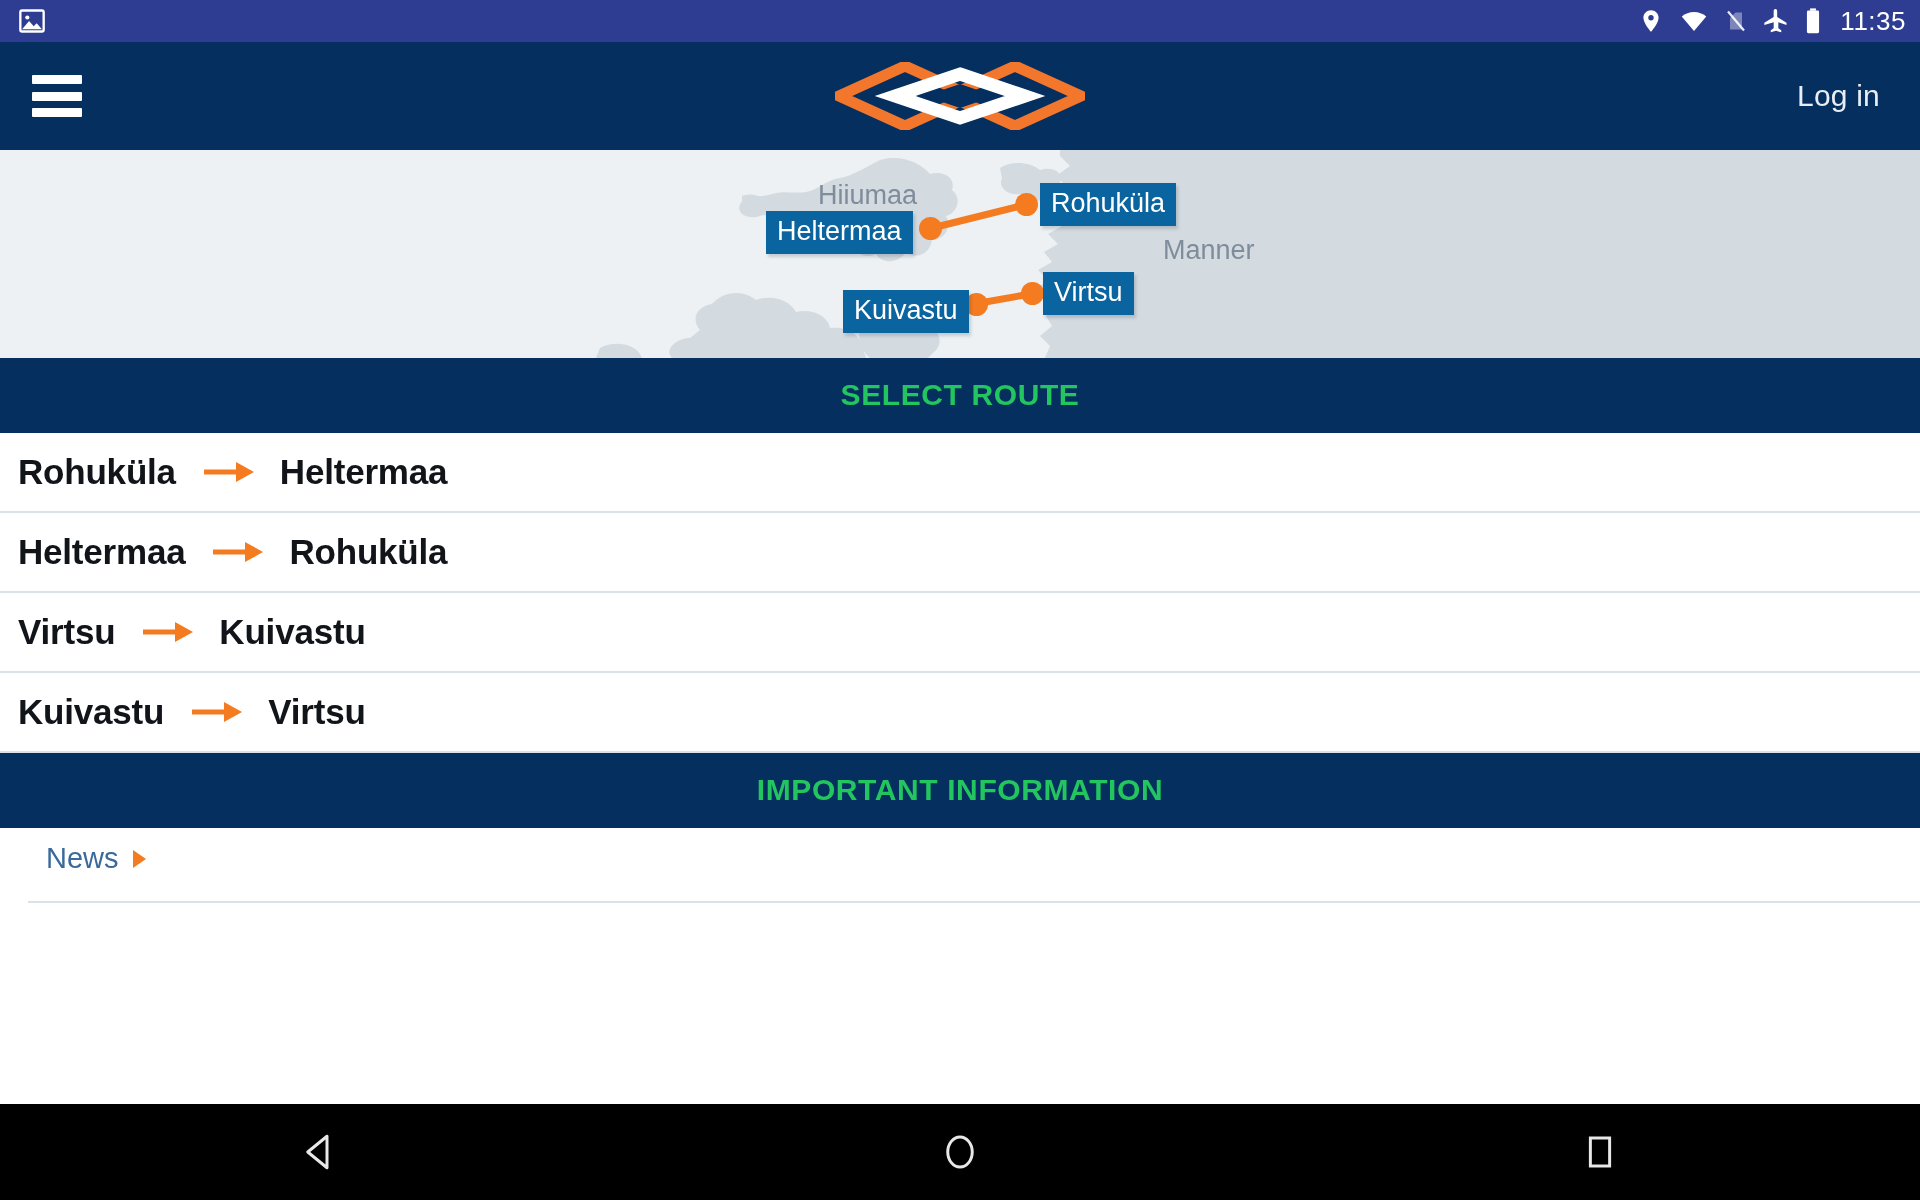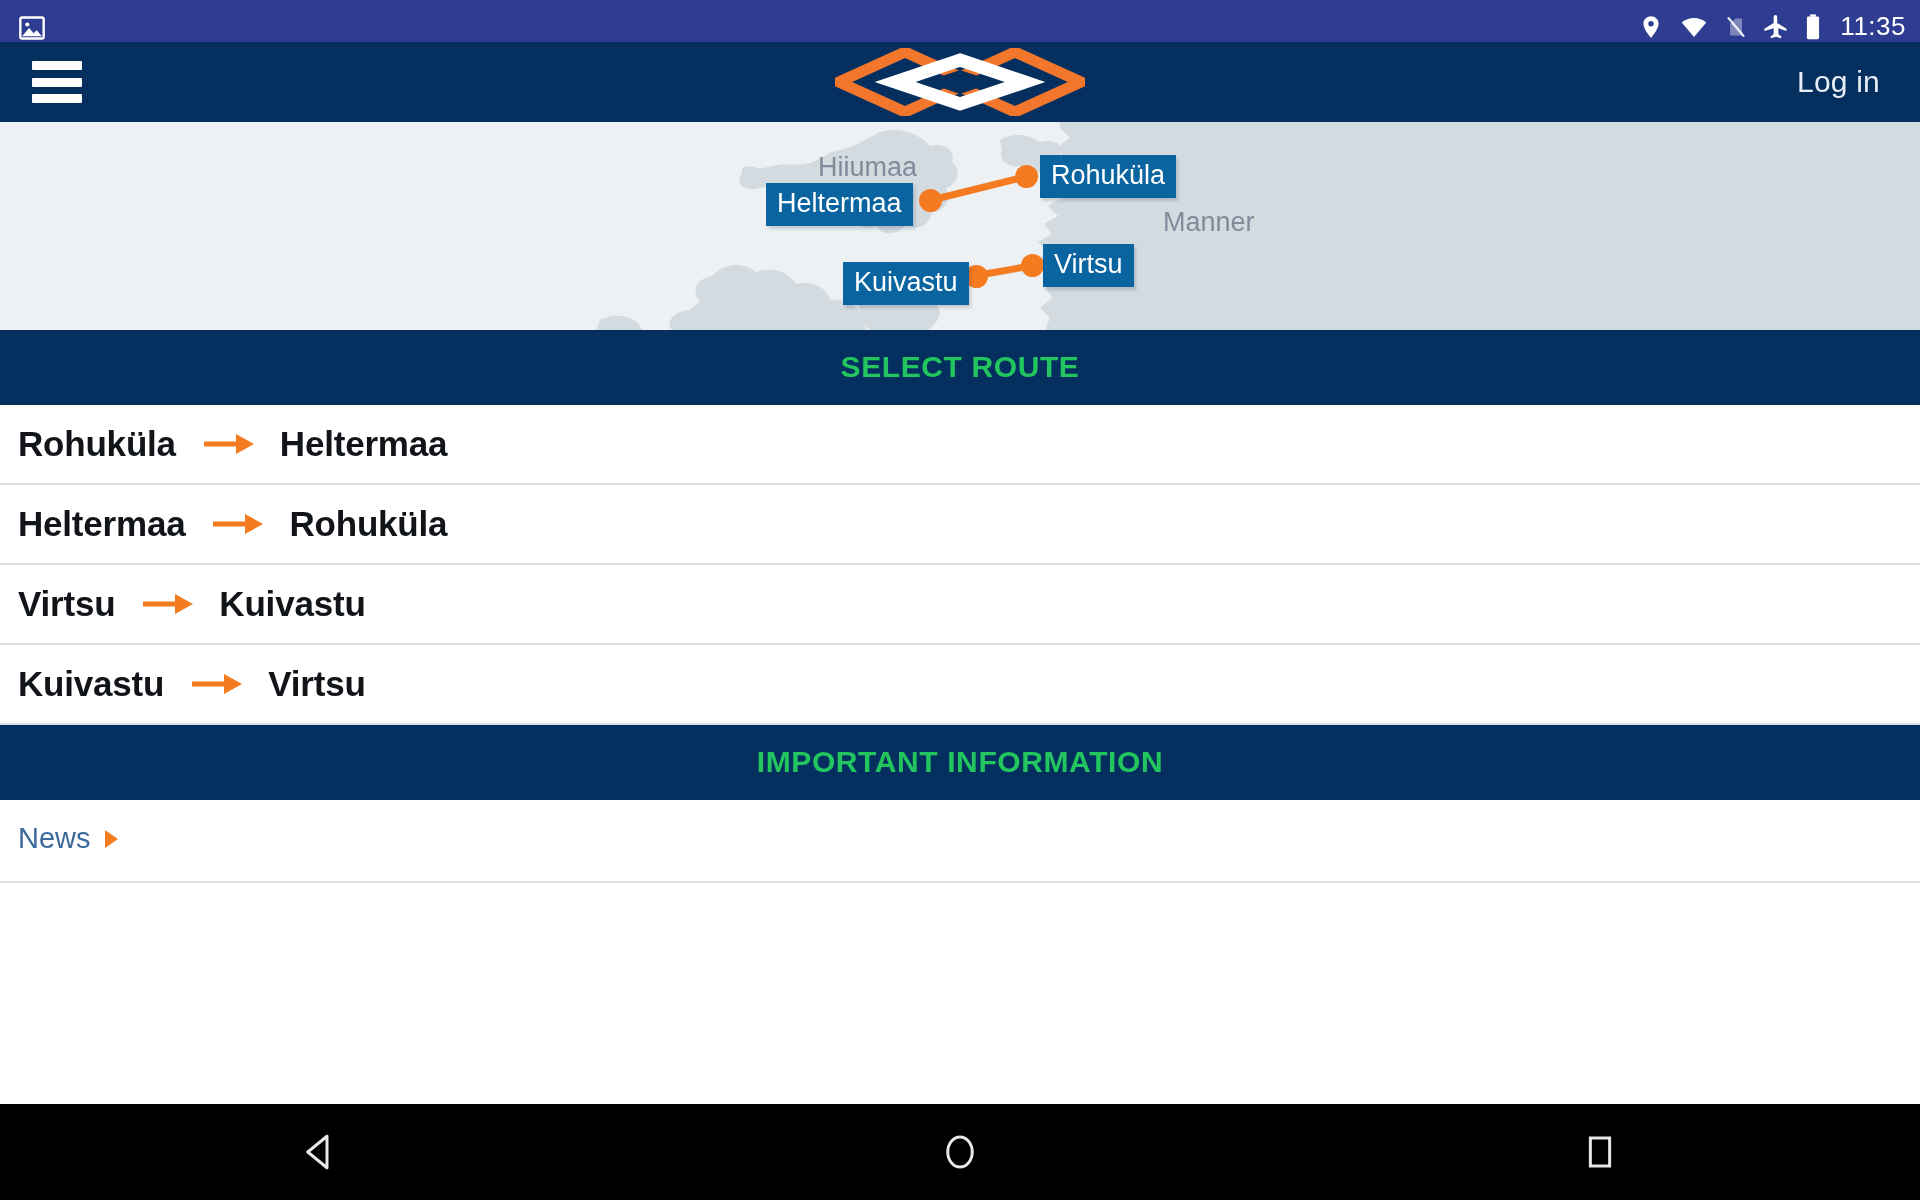--- a/index.html
+++ b/index.html
@@ -13,39 +13,39 @@
     overflow: hidden;
     font-family: "Liberation Sans", sans-serif;
     -webkit-font-smoothing: antialiased;
   }
 
   
   .statusbar {
     height: 42px;
     background: #2e3d92;
     display: flex;
-    align-items: flex-end;
+    align-items: center;
     justify-content: space-between;
     padding: 0 14px 0 18px;
     box-sizing: border-box;
   }
   .statusbar-left { display: flex; align-items: center; gap: 10px; }
   .statusbar-right { display: flex; align-items: center; gap: 14px; }
   .sb-time {
     color: #ffffff;
     font-size: 26px;
     letter-spacing: .5px;
     margin-left: 4px;
     font-family: "Liberation Sans", sans-serif;
   }
   .sb-icon { display: block; }
 
   
   .appbar {
-    height: 80px;
+    height: 108px;
     background: #042f5f;
     display: flex;
     align-items: center;
     position: relative;
     box-sizing: border-box;
     padding: 0 28px;
   }
   .hamburger {
     width: 50px;
     height: 42px;
@@ -176,24 +176,25 @@
   }
   .news-text {
     color: #e8663a;
     font-size: 27px;
     font-weight: bold;
     font-family: "Liberation Sans Narrow", "Liberation Sans", sans-serif;
   }
   .news-more {
     display: flex;
     align-items: center;
-    padding: 22px 18px 26px 18px;
+    padding: 14px 18px 26px 18px;
     background: #ffffff;
     border-bottom: 2px solid #dbe1e8;
     cursor: pointer;
+    margin-left: 28px;
   }
   .news-more-label {
     color: #3a6a9b;
     font-size: 29px;
     margin-right: 14px;
   }
   .tri-right {
     width: 0; height: 0;
     border-left: 13px solid #f47b20;
     border-top: 9px solid transparent;

